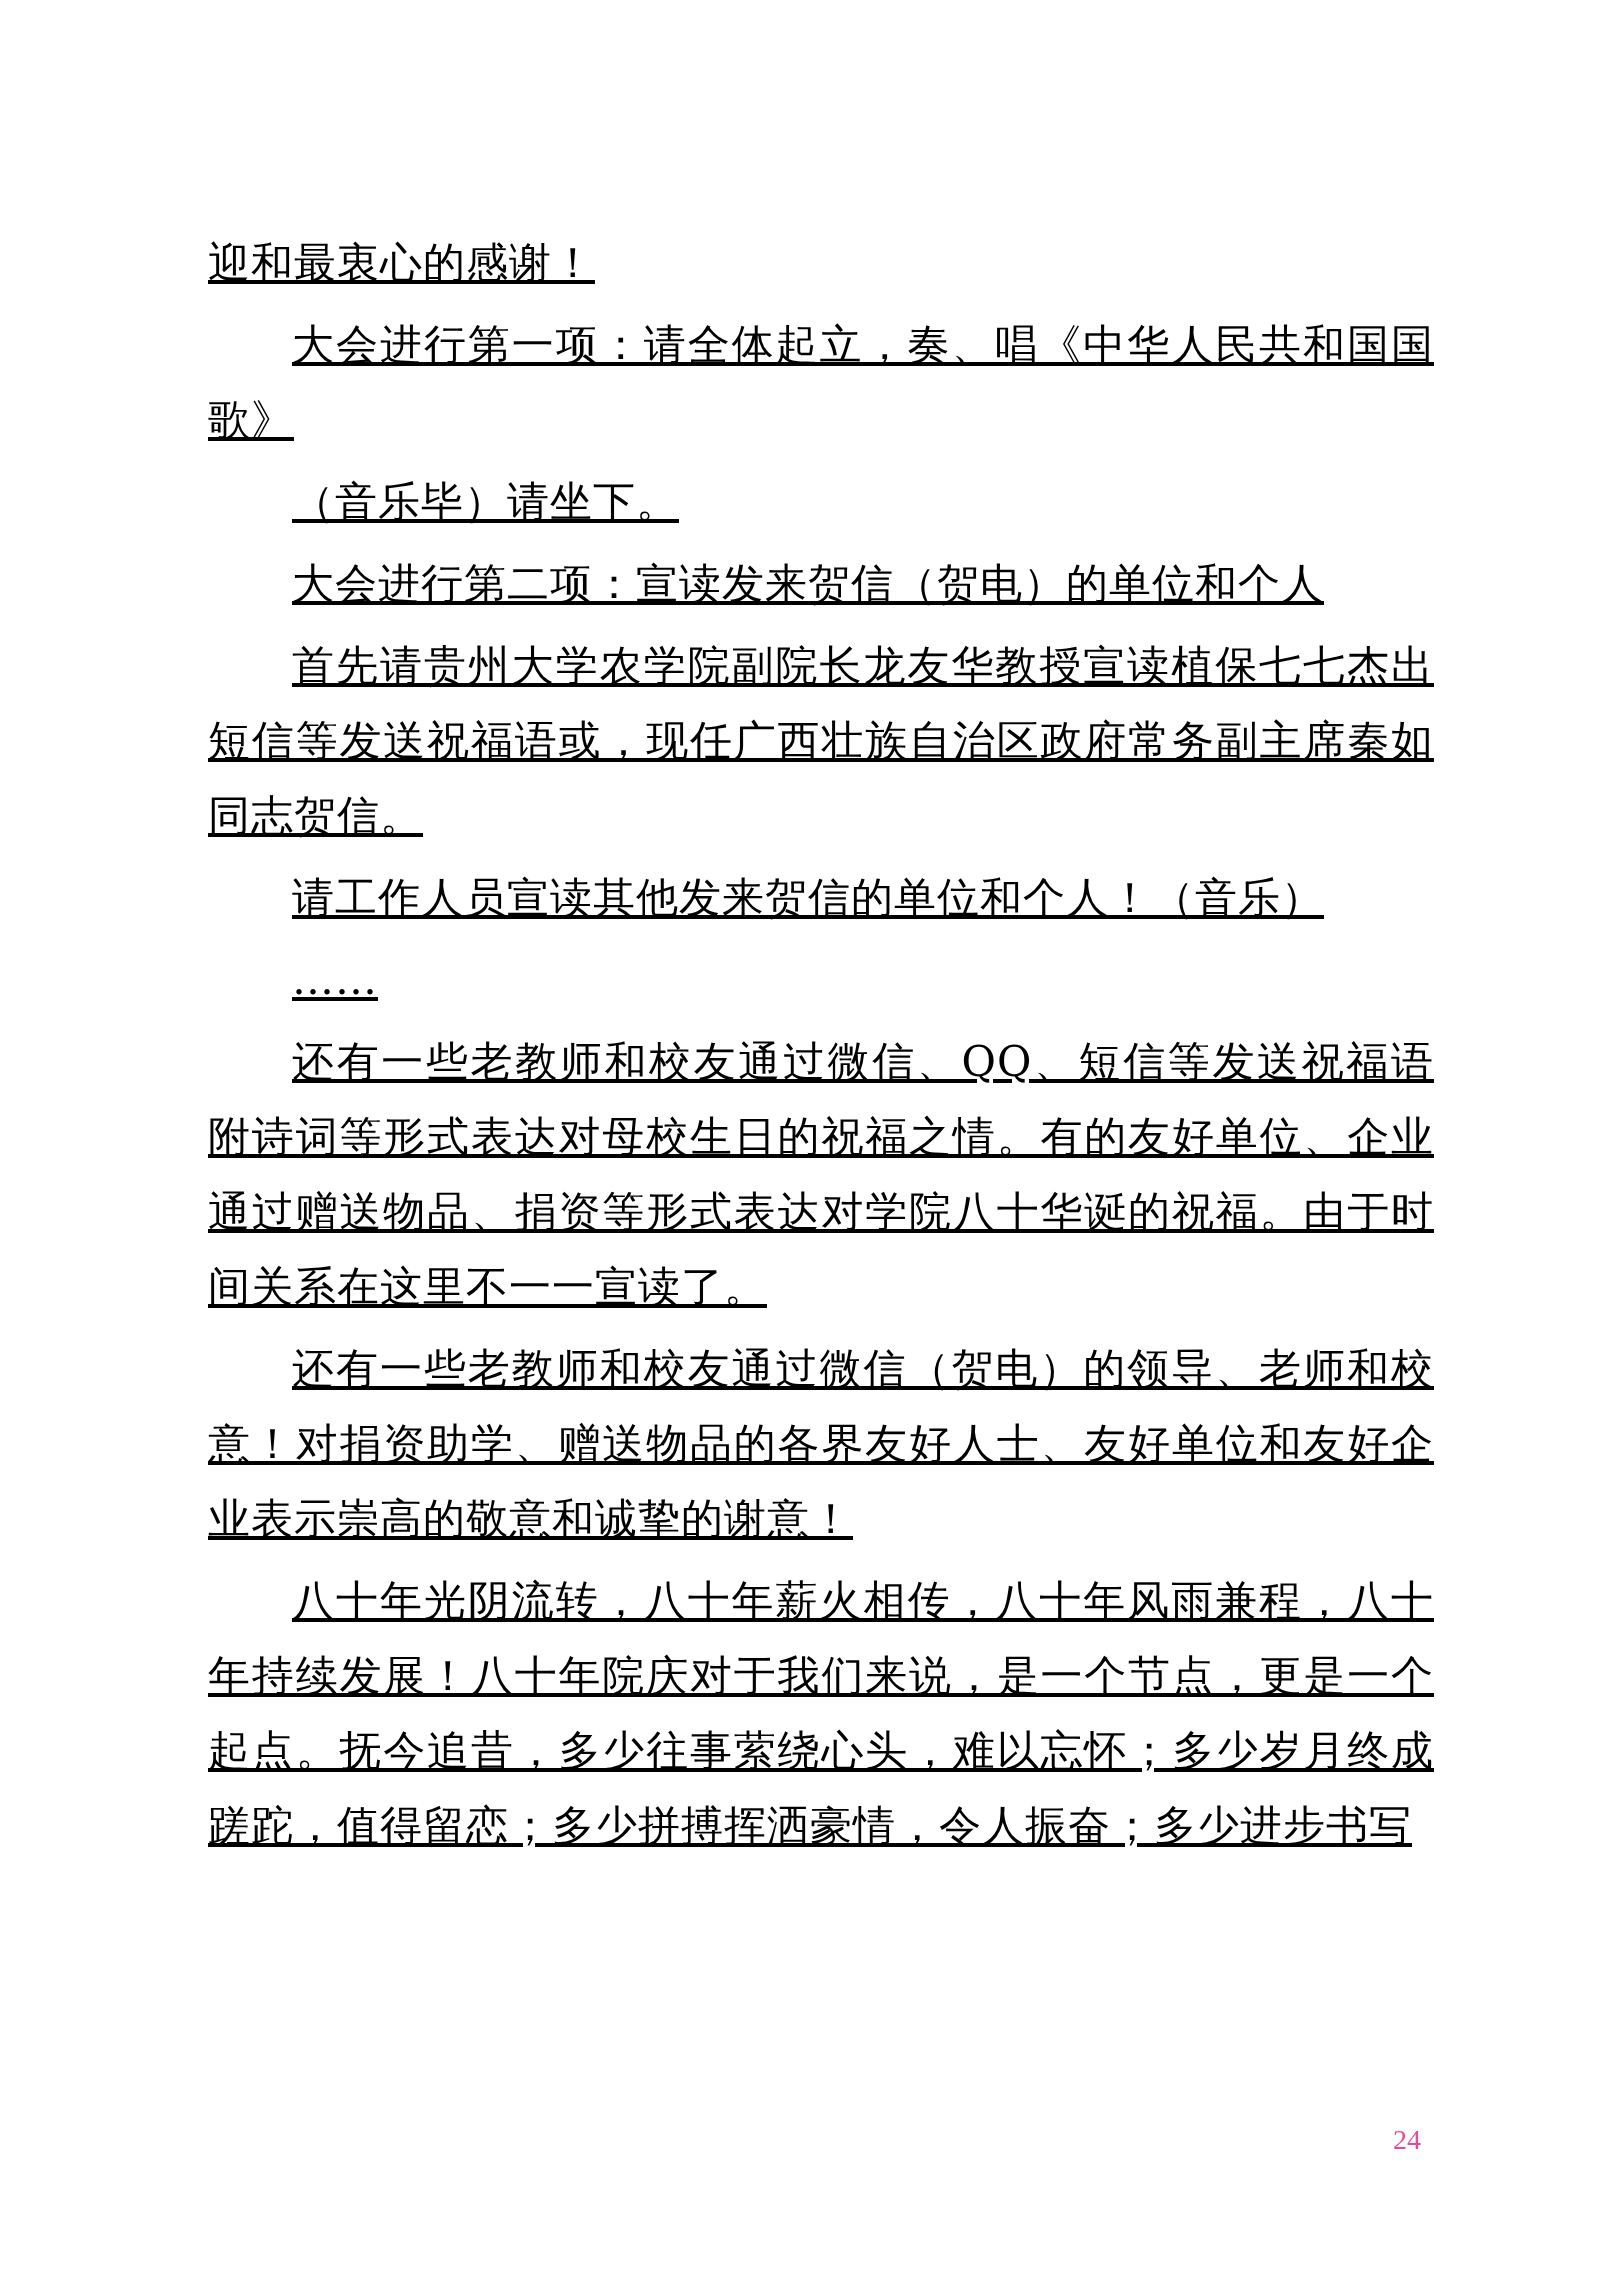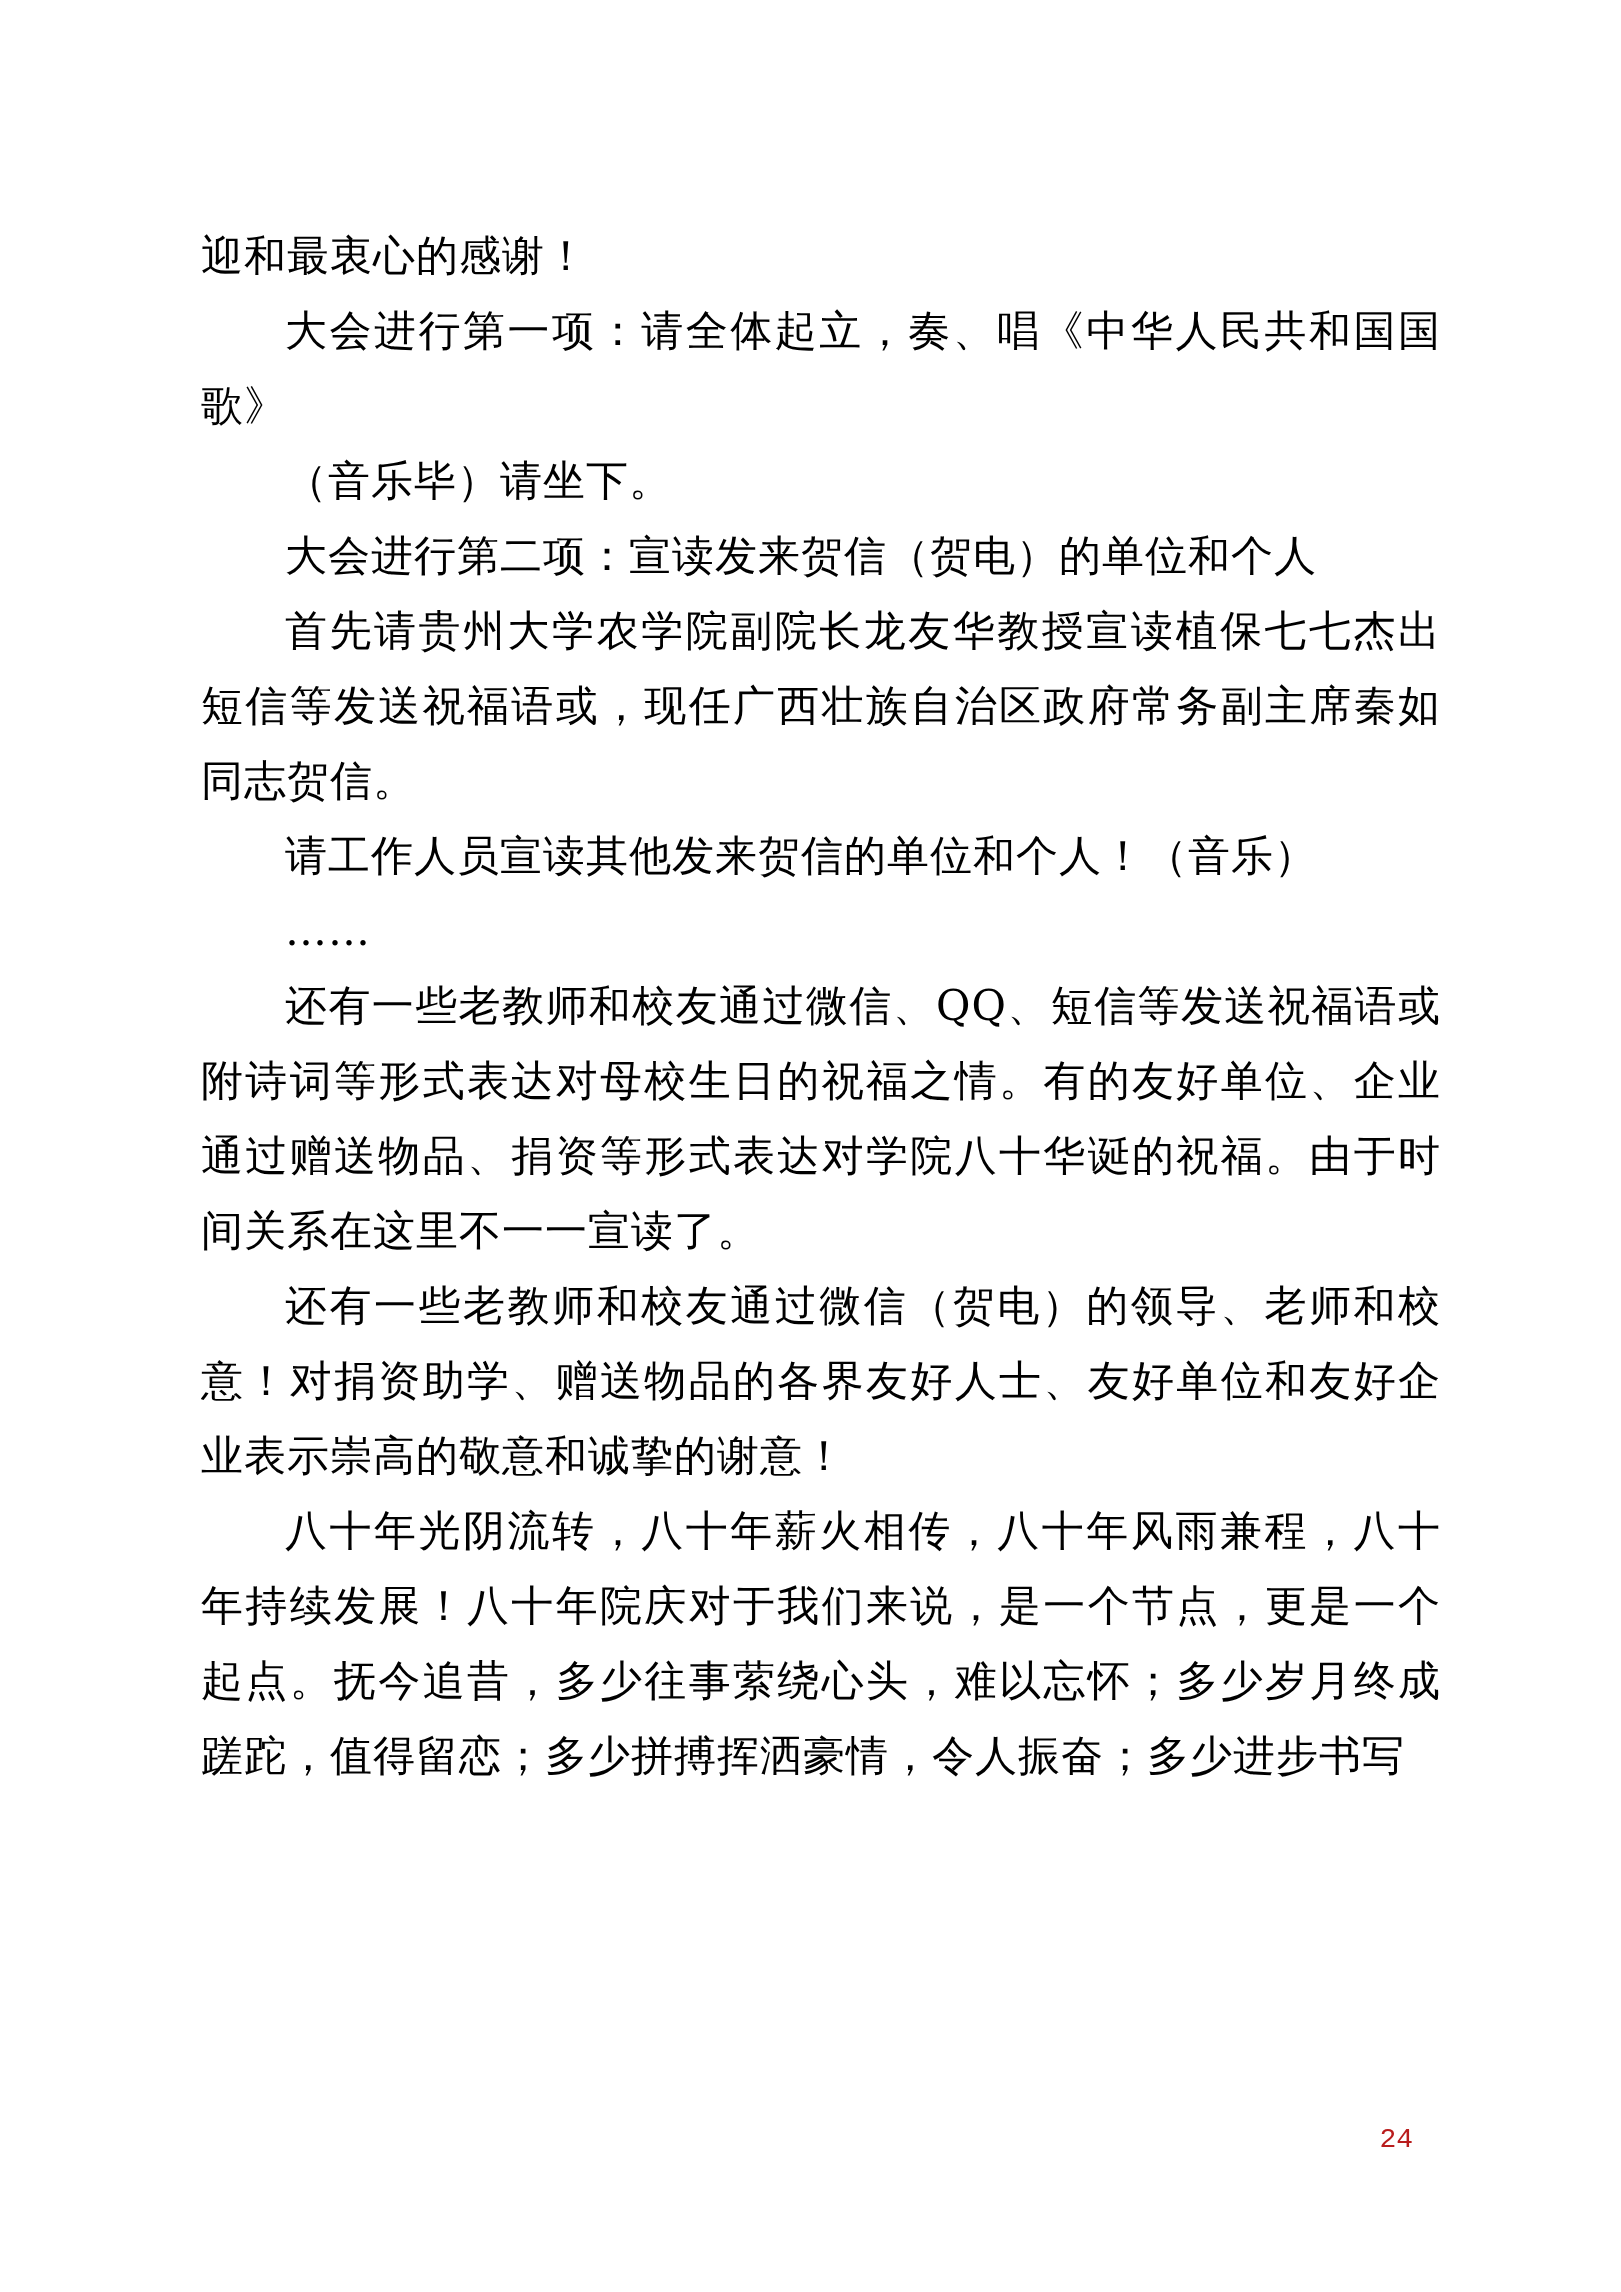--- a/index.html
+++ b/index.html
@@ -16,22 +16,23 @@
     font-family: "DejaVu Serif", "Liberation Serif", serif;
     color: #000000;
   }
   .doc-body {
     position: absolute;
     left: 201px;
     top: 218px;
     width: 1240px;
   }
   .para {
-    margin: 0;
+    margin: 7px;
     padding: 0;
+    text-decoration: underline;
   }
   .line {
     font-size: 42px;
     line-height: 75px;
     height: 75px;
     letter-spacing: 1px;
     white-space: normal;
     overflow: hidden;
     text-align: left;
   }
@@ -40,25 +41,25 @@
     text-align: justify;
     text-align-last: justify;
   }
   
   .para.indented .line:first-child {
     text-indent: 2em;
   }
   .page-number {
     position: absolute;
     top: 2120px;
-    right: 208px;
-    font-family: Liberation Mono, monospace;
+    right: 200px;
+    font-family: Liberation Serif, serif;
     font-size: 28px;
     line-height: 39px;
-    color: #b91c1c;
+    color: #ec4899;
   }
 </style>
 </head>
 <body>
 
 <div class="page">
   <div class="doc-body">
       <div class="para">
         <div class="line">迎和最衷心的感谢！</div>
       </div>

